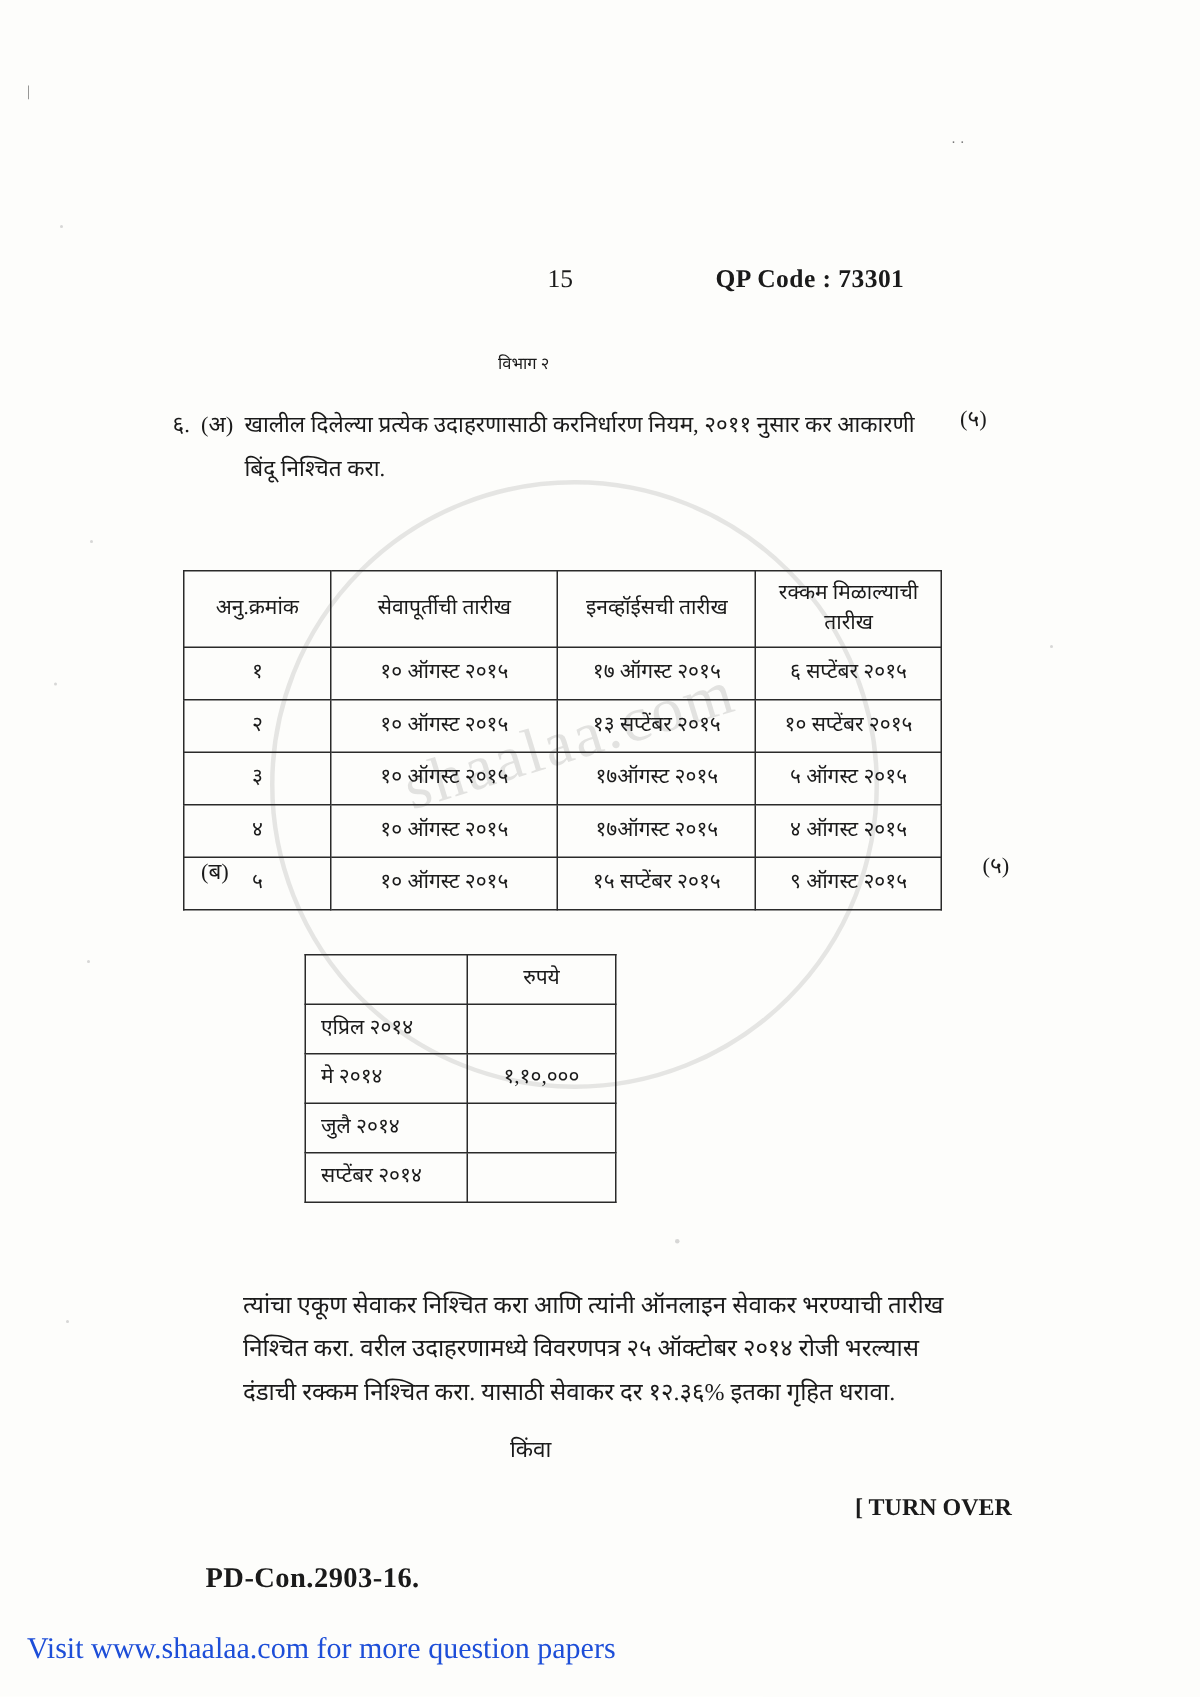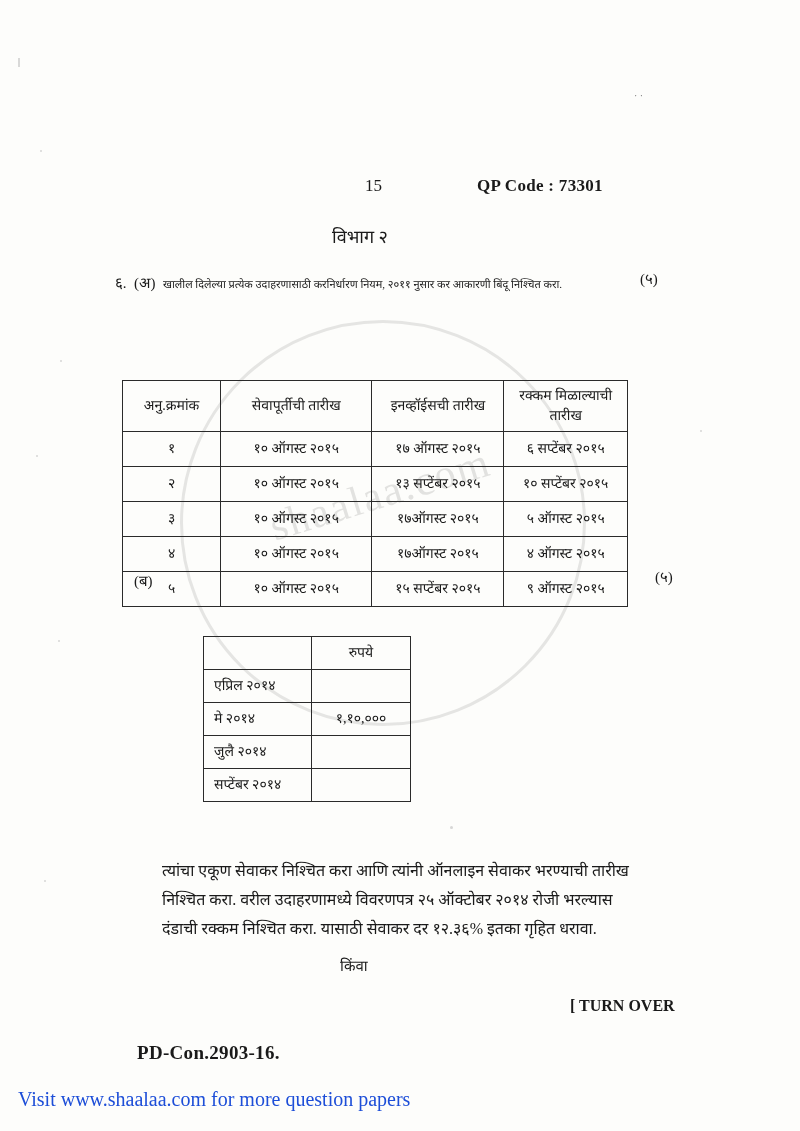--- a/index.html
+++ b/index.html
@@ -63,41 +63,41 @@
     position: absolute;
     left: 477px;
     top: 176px;
     font-size: 17px;
     font-weight: bold;
     letter-spacing: .3px;
   }
   .section-title {
     position: absolute;
     left: 332px;
-    top: 224px;
-    font-size: 18px;
+    top: 234px;
+    font-size: 11px;
   }
   .q-num {
     position: absolute;
     left: 115px;
     top: 272px;
     font-size: 15px;
   }
   .q-sub-a {
     position: absolute;
     left: 134px;
     top: 272px;
     font-size: 15px;
   }
   .q-a-text {
     position: absolute;
     left: 163px;
     top: 270px;
     width: 460px;
-    font-size: 11px;
+    font-size: 15px;
     line-height: 29px;
   }
   .marks-a {
     position: absolute;
     left: 640px;
     top: 268px;
     font-size: 15px;
   }
   table.grid {
     position: absolute;

